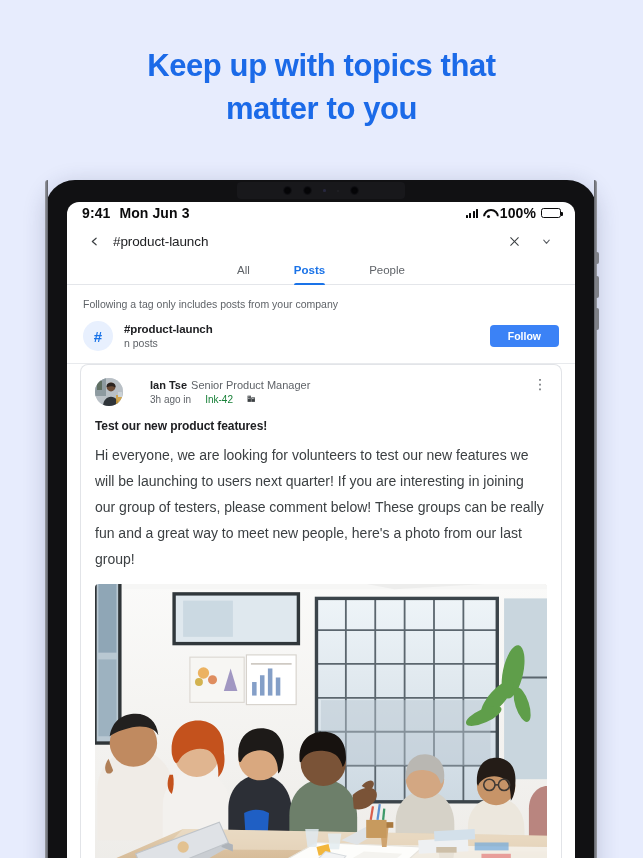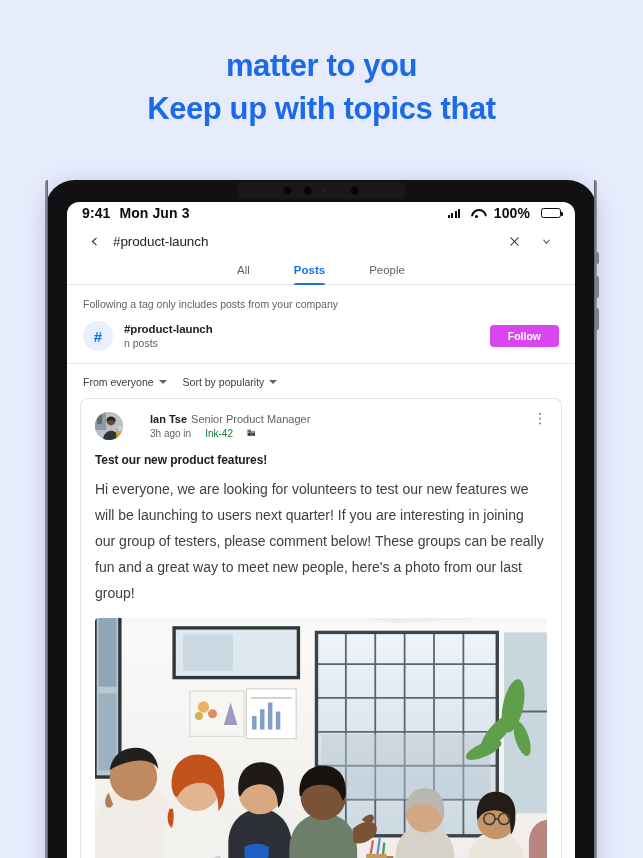--- a/index.html
+++ b/index.html
@@ -108,21 +108,21 @@
     height: 22px;
     display: flex;
     align-items: center;
     padding: 0 14px 0 15px;
     font-size: 14px;
     color: #0b0b0c;
     font-weight: bold;
     letter-spacing: 0.1px;
   }
   .status-left { display: flex; gap: 9px; align-items: center; }
-  .status-right { margin-left: auto; display: flex; gap: 11px; align-items: center; text-align: right; }
+  .status-right { margin-left: auto; display: flex; gap: 5px; align-items: center; text-align: right; }
   .sig-bars { display: flex; align-items: flex-end; gap: 1.2px; height: 9px; }
   .sig-bars i { width: 2px; background: #0b0b0c; border-radius: 0.5px; display: block; }
   .sig-bars i:nth-child(1){height:3px}
   .sig-bars i:nth-child(2){height:5px}
   .sig-bars i:nth-child(3){height:7px}
   .sig-bars i:nth-child(4){height:9px}
   .wifi-icon { width: 12px; height: 9px; position: relative; }
   .wifi-icon::before {
     content:"";
     position:absolute; left:0; top:0;
@@ -223,21 +223,21 @@
     display: flex; align-items: center; justify-content: center;
     font-size: 15px;
     font-weight: bold;
     flex: none;
   }
   .tag-meta { margin-left: 11px; }
   .tag-name { font-size: 11.5px; font-weight: bold; color: #202124; letter-spacing: -0.1px;}
   .tag-count { font-size: 10.5px; color: #5f6368; margin-top: 2px; }
   .follow-btn {
     margin-left: auto;
-    background: #d946ef;
+    background: #3b82f6;
     color: #fff;
     font-size: 10.5px;
     font-weight: bold;
     padding: 5px 18px;
     border-radius: 4px;
     border: none;
     font-family: "Liberation Sans", sans-serif;
     text-align: right;
   }
 
@@ -316,22 +316,22 @@
     overflow: hidden;
     position: relative;
     background: #d9d4cc;
   }
   .post-image svg { display: block; width: 100%; height: 100%; }
 </style>
 </head>
 <body>
 
 <div class="headline">
+  <span class="line">Keep up with topics that</span>
   <span class="line">matter to you</span>
-  <span class="line">Keep up with topics that</span>
 </div>
 
 <div class="device">
   <div class="device-edge-left"></div>
   <div class="device-edge-right"></div>
   <div class="side-button b1"></div>
   <div class="side-button b2"></div>
   <div class="side-button b3"></div>
 
   <div class="camera-module">
@@ -394,30 +394,20 @@
 
     <div class="tag-row">
       <div class="tag-avatar">#</div>
       <div class="tag-meta">
         <div class="tag-name">#product-launch</div>
         <div class="tag-count">n posts</div>
       </div>
       <button class="follow-btn">Follow</button>
     </div>
 
-    <div class="filters">
-      <div class="filter">
-        <span>From everyone</span>
-        <span class="caret"></span>
-      </div>
-      <div class="filter">
-        <span>Sort by popularity</span>
-        <span class="caret"></span>
-      </div>
-    </div>
 
     <div class="post-card">
       <div class="post-head">
         <div class="post-avatar">
           <svg viewBox="0 0 28 28" width="28" height="28">
             <rect width="28" height="28" fill="#b9c0c6"></rect>
             <rect x="0" y="0" width="11" height="18" fill="#8d9aa0"></rect>
             <rect x="2" y="3" width="5" height="9" fill="#5f6f62"></rect>
             <circle cx="16" cy="9" r="4.4" fill="#6b4b36"></circle>
             <path d="M16 4.8c3 0 4.6 1.7 4.6 3.6 0 .6-.3 1-.6 1-1.3-1.3-5.4-1.6-7.4-.4-.6.3-1 0-1-.8 0-1.9 1.6-3.4 4.4-3.4z" fill="#2b2320"></path>

